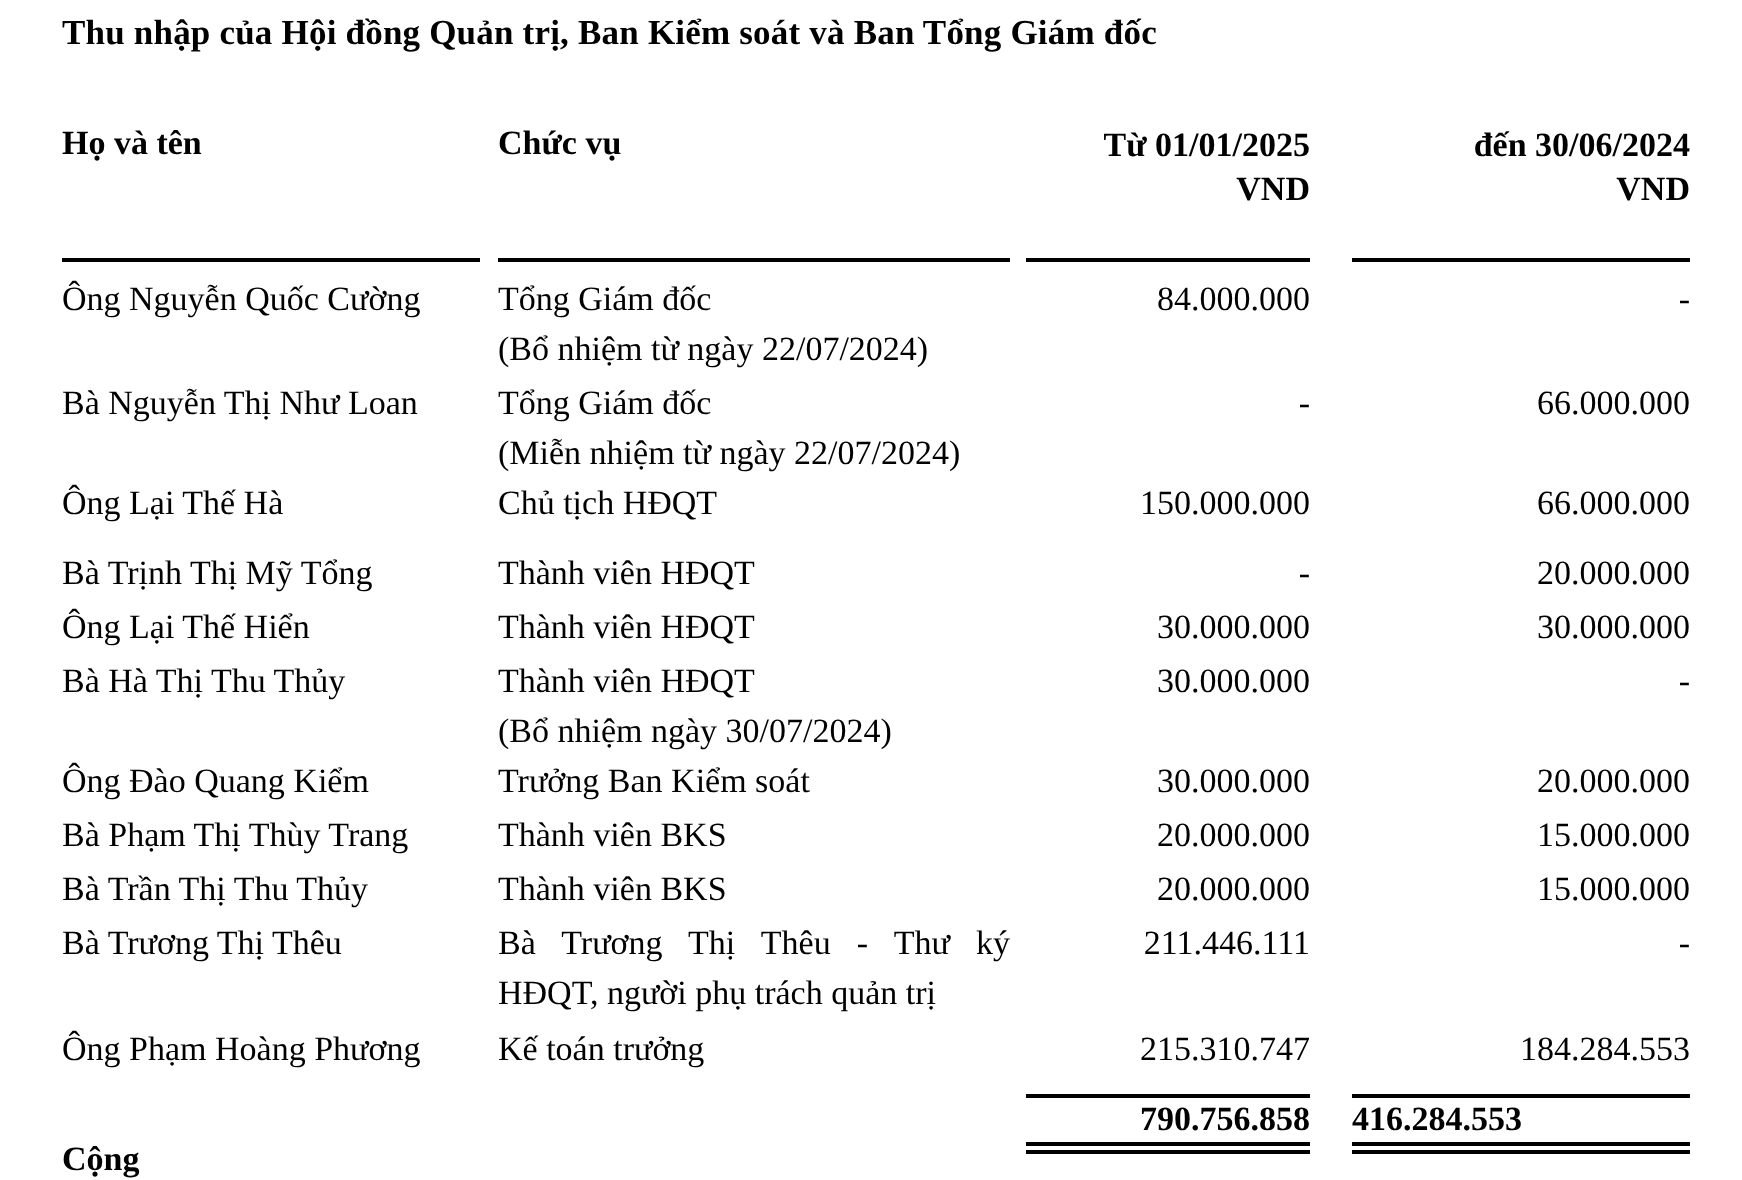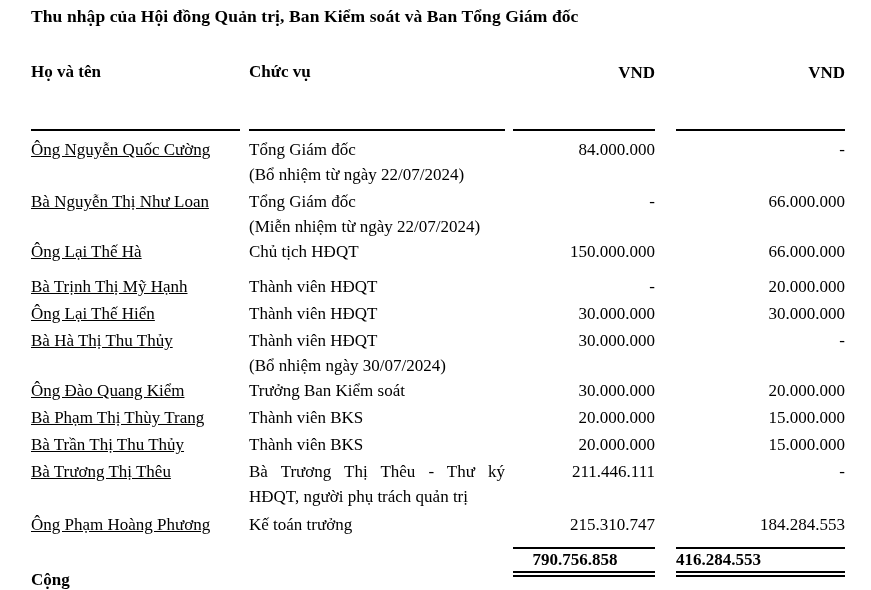--- a/index.html
+++ b/index.html
@@ -44,21 +44,20 @@
     position: absolute;
     left: 0;
     width: 871px;
   }
   .c-name {
     position: absolute;
     left: 31px;
     width: 215px;
     font-size: 17px;
     white-space: nowrap;
-    text-decoration: underline;
   }
   .c-role {
     position: absolute;
     left: 249px;
     width: 256px;
     font-size: 17px;
     white-space: nowrap;
   }
   .c-role.justify {
     white-space: normal;
@@ -151,21 +150,21 @@
     top: 570px;
     font-size: 17px;
     font-weight: bold;
     white-space: nowrap;
   }
   .tot-num1 {
     position: absolute;
     left: 495px;
     top: 550px;
     width: 160px;
-    text-align: center;
+    text-align: right;
     font-size: 17px;
     font-weight: bold;
     white-space: nowrap;
   }
   .tot-num2 {
     position: absolute;
     left: 676px;
     top: 550px;
     width: 169px;
     text-align: left;
@@ -179,23 +178,25 @@
 
 <div class="page">
 
   <div class="doc-title">Thu nhập của Hội đồng Quản trị, Ban Kiểm soát và Ban Tổng Giám đốc</div>
 
   <div class="tbl">
 
     <div class="hdr-name">Họ và tên</div>
     <div class="hdr-role">Chức vụ</div>
     <div class="hdr-num1">
+      <div>Từ 01/01/2025</div>
       <div>VND</div>
     </div>
     <div class="hdr-num2">
+      <div>đến 30/06/2024</div>
       <div>VND</div>
     </div>
 
     <div class="rule rule-hdr-1"></div>
     <div class="rule rule-hdr-2"></div>
     <div class="rule rule-hdr-3"></div>
     <div class="rule rule-hdr-4"></div>
 
     <div class="row" style="top:140px;">
       <div class="c-name">Ông Nguyễn Quốc Cường</div>
@@ -218,21 +219,21 @@
     </div>
 
     <div class="row" style="top:242px;">
       <div class="c-name">Ông Lại Thế Hà</div>
       <div class="c-role">Chủ tịch HĐQT</div>
       <div class="c-num1">150.000.000</div>
       <div class="c-num2">66.000.000</div>
     </div>
 
     <div class="row" style="top:277px;">
-      <div class="c-name">Bà Trịnh Thị Mỹ Hạnh</div>
+      <div class="c-name">Bà Trịnh Thị Mỹ Tổng</div>
       <div class="c-role">Thành viên HĐQT</div>
       <div class="c-num1">-</div>
       <div class="c-num2">20.000.000</div>
     </div>
 
     <div class="row" style="top:304px;">
       <div class="c-name">Ông Lại Thế Hiển</div>
       <div class="c-role">Thành viên HĐQT</div>
       <div class="c-num1">30.000.000</div>
       <div class="c-num2">30.000.000</div>

